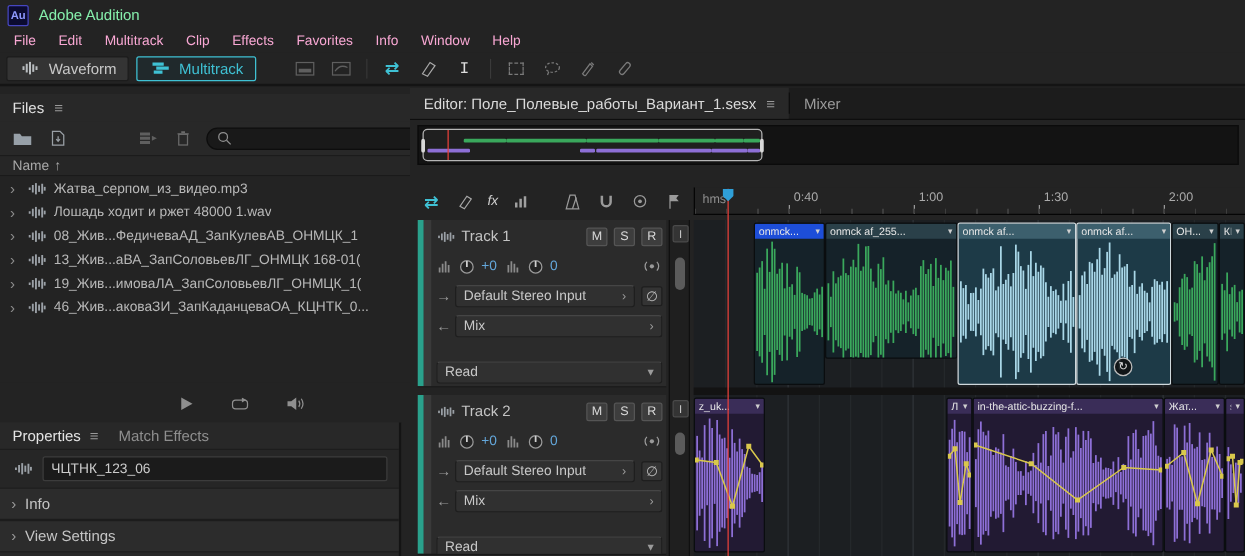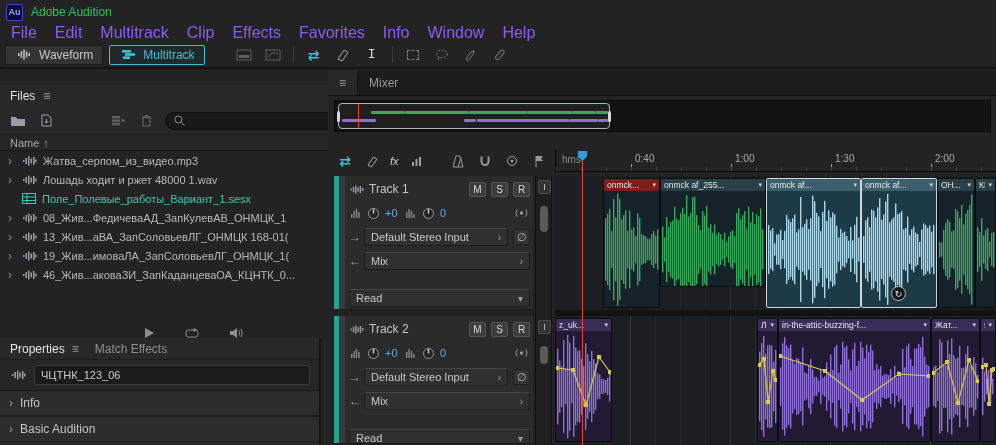--- a/index.html
+++ b/index.html
@@ -3,35 +3,35 @@
 <meta charset="utf-8">
 <style>
   *{box-sizing:border-box;margin:0;padding:0;}
   html,body{width:996px;height:445px;overflow:hidden;background:#141414;}
   body{font-family:"Liberation Sans","DejaVu Sans",sans-serif;font-size:12px;color:#c8c8c8;}
   #app{position:relative;width:996px;height:445px;background:#232323;overflow:hidden;text-decoration:underline;}
 
   
   .titlebar{position:absolute;top:0;left:0;right:0;height:24px;background:#232323;display:flex;align-items:center;gap:8px;padding-left:6px;}
   .au-badge{width:17px;height:17px;background:#0b0b30;color:#8f9aff;font-size:9px;font-weight:bold;display:flex;align-items:center;justify-content:center;border:1px solid #4646c0;border-radius:2px;}
-  .app-title{font-size:12px;color:#22c55e;}
+  .app-title{font-size:12px;color:#86efac;}
   .menubar{position:absolute;top:24px;left:0;right:0;height:18px;background:#232323;display:flex;align-items:center;padding-left:2px;}
-  .menu-item{padding:0 9px;font-size:16px;color:#8b5cf6;cursor:default;}
+  .menu-item{padding:0 9px;font-size:11px;color:#f9a8d4;cursor:default;}
   .modebar{position:absolute;top:42px;left:0;right:0;height:27px;background:#232323;border-bottom:2px solid #141414;display:flex;align-items:center;padding-left:5px;gap:6px;}
   .mode-btn{height:20px;display:flex;align-items:center;gap:6px;padding:0 9px;background:#343434;border:1px solid #1c1c1c;border-radius:2px;color:#c8c8c8;font-size:12px;}
   .mode-btn.active{background:#20292c;color:#3fc1d4;border-color:#3fc1d4;}
   .tool-strip{display:flex;align-items:center;gap:11px;margin-left:24px;}
   .ticon{width:18px;height:18px;display:flex;align-items:center;justify-content:center;}
   .vsep{width:1px;height:16px;background:#161616;border-right:1px solid #3a3a3a;}
   .moveglyph{color:#3fc1d4;font-size:14px;font-weight:bold;}
   .ibeam{color:#ddd;font-family:"Liberation Mono","DejaVu Sans Mono",monospace;font-size:13px;}
   .marquee-box{width:12px;height:10px;border:1px dashed #7a7a7a;}
 
   
-  .files-panel{position:absolute;top:85px;left:0;width:387px;height:265px;background:#232323;border-right:2px solid #fef9c3;}
+  .files-panel{position:absolute;top:75px;left:0;width:387px;height:265px;background:#232323;border-right:2px solid #fef9c3;}
   .panel-head{height:22px;display:flex;align-items:center;gap:8px;padding:0 10px;background:#282828;color:#e0e0e0;}
   .pmenu{color:#9a9a9a;font-size:12px;}
   .files-toolbar{height:28px;display:flex;align-items:center;gap:10px;padding:0 9px;background:#282828;border-bottom:1px solid #1b1b1b;}
   .ft-gap{width:34px;}
   .searchbox{flex:1;height:18px;background:#191919;border:1px solid #0d0d0d;border-radius:9px;display:flex;align-items:center;gap:4px;padding:0 7px;}
   .searchbox input{flex:1;background:transparent;border:none;outline:none;color:#ccc;font-size:11px;min-width:0;}
   .files-colhead{height:16px;display:flex;align-items:center;gap:4px;padding-left:10px;background:#262626;border-bottom:1px solid #1a1a1a;color:#a8a8a8;font-size:11px;}
   .file-list{position:absolute;top:66px;left:0;right:0;bottom:34px;overflow:hidden;background:#232323;}
   .file-row{height:19px;display:flex;align-items:center;gap:6px;padding-left:8px;font-size:11px;color:#b8b8b8;white-space:nowrap;}
   .file-row .exp{width:8px;color:#8c8c8c;font-size:12px;}
@@ -283,30 +283,20 @@
               <rect x="1" y="4" width="1.5" height="2"></rect>
               <rect x="3.5" y="2" width="1.5" height="6"></rect>
               <rect x="6" y="0.5" width="1.5" height="9"></rect>
               <rect x="8.5" y="2.5" width="1.5" height="5"></rect>
               <rect x="11" y="1" width="1.5" height="8"></rect>
               <rect x="13" y="3.5" width="1.5" height="3"></rect>
             </g>
           </svg>
           <span class="flabel">Лошадь ходит и ржет 48000 1.wav</span>
         </div>
-        <div class="file-row sel">
-          <span class="exp"></span>
-          <svg width="14" height="11">
-            <rect x="0.5" y="0.5" width="13" height="10" fill="#0d2824" stroke="#3ec8b4"></rect>
-            <line x1="0.5" y1="4" x2="13.5" y2="4" stroke="#3ec8b4"></line>
-            <line x1="0.5" y1="7.5" x2="13.5" y2="7.5" stroke="#3ec8b4"></line>
-            <line x1="5" y1="0.5" x2="5" y2="10.5" stroke="#3ec8b4"></line>
-          </svg>
-          <span class="flabel">Поле_Полевые_работы_Вариант_1.sesx</span>
-        </div>
         <div class="file-row">
           <span class="exp">›</span>
           <svg width="15" height="10">
             <g fill="#9aa0a6">
               <rect x="1" y="4" width="1.5" height="2"></rect>
               <rect x="3.5" y="2" width="1.5" height="6"></rect>
               <rect x="6" y="0.5" width="1.5" height="9"></rect>
               <rect x="8.5" y="2.5" width="1.5" height="5"></rect>
               <rect x="11" y="1" width="1.5" height="8"></rect>
               <rect x="13" y="3.5" width="1.5" height="3"></rect>
@@ -403,27 +393,28 @@
           </svg>
         </span>
       <input value="ЧЦТНК_123_06" style="">
     </div>
     <div class="prop-section">
       <span class="exp">›</span>
       <span>Info</span>
     </div>
     <div class="prop-section">
       <span class="exp">›</span>
-      <span>Basic Audition</span>
+      <span>View Settings</span>
     </div>
   </div>
 
   <div class="editor-panel">
     <div class="editor-tabs">
       <div class="etab active">
+        <span>Editor: Поле_Полевые_работы_Вариант_1.sesx</span>
         <span class="pmenu">≡</span>
       </div>
       <div class="etab-sep"></div>
       <div class="etab">
         <span>Mixer</span>
       </div>
     </div>
 
     <div class="navigator">
       <div class="nav-viewport">
@@ -715,21 +706,21 @@
           <div class="gline" style="left: 300px;"></div>
           <div class="gline" style="left: 325px;"></div>
           <div class="gline" style="left: 350px;"></div>
           <div class="gline major" style="left: 375px;"></div>
           <div class="gline" style="left: 400px;"></div>
           <div class="gline" style="left: 425px;"></div>
         </div>
       <div class="lane" id="lane-0">
         <div class="loop-badge">↻</div>
       <div class="clip" style="left: 48px; width: 57px; top: 2px; height: 130px; background: rgb(21, 34, 41);">
-            <div class="clip-head" style="background:#7f1d1d">
+            <div class="clip-head" style="background:#1d4ed8">
               <span class="clip-label">onmck...</span>
               <span class="clip-ch">▾</span>
             </div>
             <div class="clip-body" style="height:117px"><svg width="55" height="117">
                 <g fill="#3aa85c">
                   <rect x="1" y="27.2" width="1.4" height="62.6"></rect>
                   <rect x="3" y="23.0" width="1.4" height="71.1"></rect>
                   <rect x="5" y="17.9" width="1.4" height="81.3"></rect>
                   <rect x="7" y="40.0" width="1.4" height="37.0"></rect>
                   <rect x="9" y="7.9" width="1.4" height="101.3"></rect>

